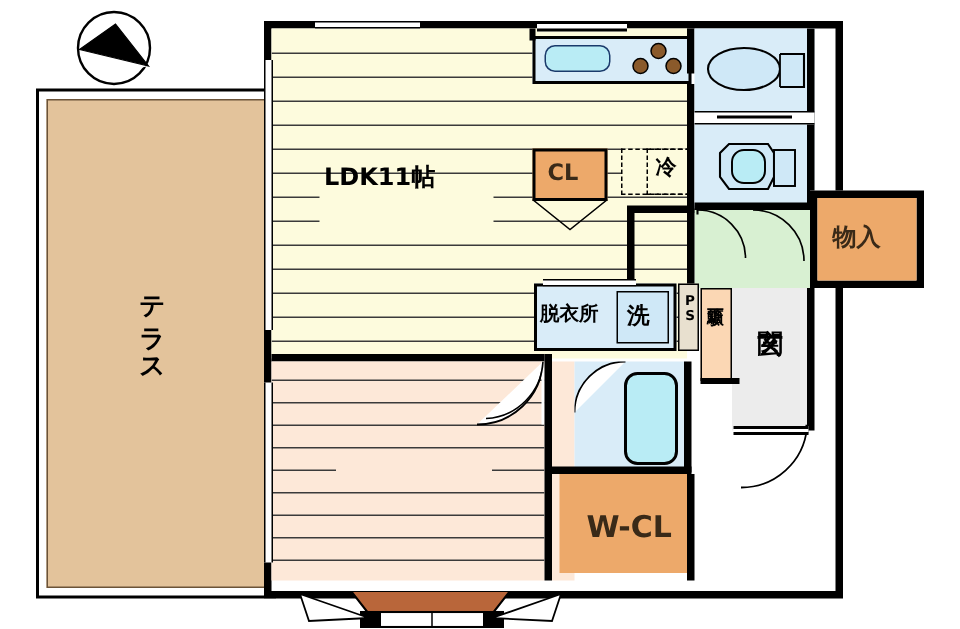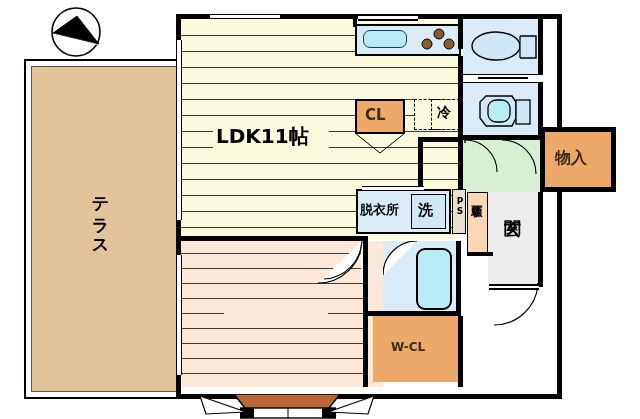--- a/index.html
+++ b/index.html
@@ -45,21 +45,21 @@
         <div class="fl" style="top:128px;"></div>
       <div class="fl" style="top:144px;"></div>
         <div class="fl" style="top:160px;"></div>
       <div class="fl" style="top:176px;"></div>
         <div class="fl" style="top:192px;"></div>
       <div class="fl" style="top:208px;"></div>
     </div>
   </div>
 
   <div class="abs" style="left:213px;top:122px;width:116px;height:26px;background:#fdfbdd;"></div>
-  <div class="lbl" style="left:216px;top:126px;font-size:20px;">LDK11帖</div>
+  <div class="lbl" style="left:216px;top:110px;font-size:16px;">LDK11帖</div>
 
   <div class="abs" style="left:355px;top:24px;width:106px;height:32px;background:#d9ecf8;border:2px solid #000;"></div>
   <div class="abs" style="left:363px;top:30px;width:44px;height:18px;background:#b9ecf5;border:1.6px solid #1a3a6b;border-radius:7px;"></div>
   <div class="abs" style="left:418px;top:26px;width:40px;height:30px;">
     <svg width="40" height="30" viewBox="0 0 40 30">
       <circle cx="21" cy="8" r="5" fill="#8a5a2b" stroke="#000" stroke-width="1"></circle>
       <circle cx="9" cy="18" r="5" fill="#8a5a2b" stroke="#000" stroke-width="1"></circle>
       <circle cx="31" cy="18" r="5" fill="#8a5a2b" stroke="#000" stroke-width="1"></circle>
     </svg>
   </div>
@@ -190,21 +190,21 @@
   <div class="abs" style="left:383px;top:241px;width:40px;height:36px;">
     <svg width="40" height="36" viewBox="0 0 40 36">
       <path d="M0,34 A34,34 0 0,1 34,0" fill="#ffffff" stroke="#000" stroke-width="1.2"></path>
     </svg>
   </div>
   <div class="abs" style="left:416px;top:248px;width:36px;height:62px;background:#b9ecf5;border:2px solid #000;border-radius:9px;"></div>
   <div class="abs wall" style="left:456px;top:241px;width:5px;height:74px;"></div>
 
   <div class="abs wall" style="left:368px;top:311px;width:93px;height:5px;"></div>
   <div class="abs" style="left:373px;top:316px;width:88px;height:66px;background:#eda96a;"></div>
-  <div class="lbl" style="left:391px;top:341px;font-size:12px;color:#3a2a18;">W-CL</div>
+  <div class="lbl" style="left:391px;top:341px;font-size:20px;color:#3a2a18;">W-CL</div>
   <div class="abs wall" style="left:458px;top:316px;width:5px;height:71px;"></div>
 
   <div class="abs" style="left:234px;top:394px;width:106px;height:22px;">
     <svg width="106" height="22" viewBox="0 0 106 22">
       <polygon points="0,0 106,0 92,18 14,18" fill="#b9663a" stroke="#000" stroke-width="1.4"></polygon>
     </svg>
   </div>
   <div class="abs" style="left:240px;top:404px;width:96px;height:12px;">
     <svg width="96" height="12" viewBox="0 0 96 12">
       <rect x="0" y="1" width="96" height="10" fill="#ffffff" stroke="#000" stroke-width="1.4"></rect>

